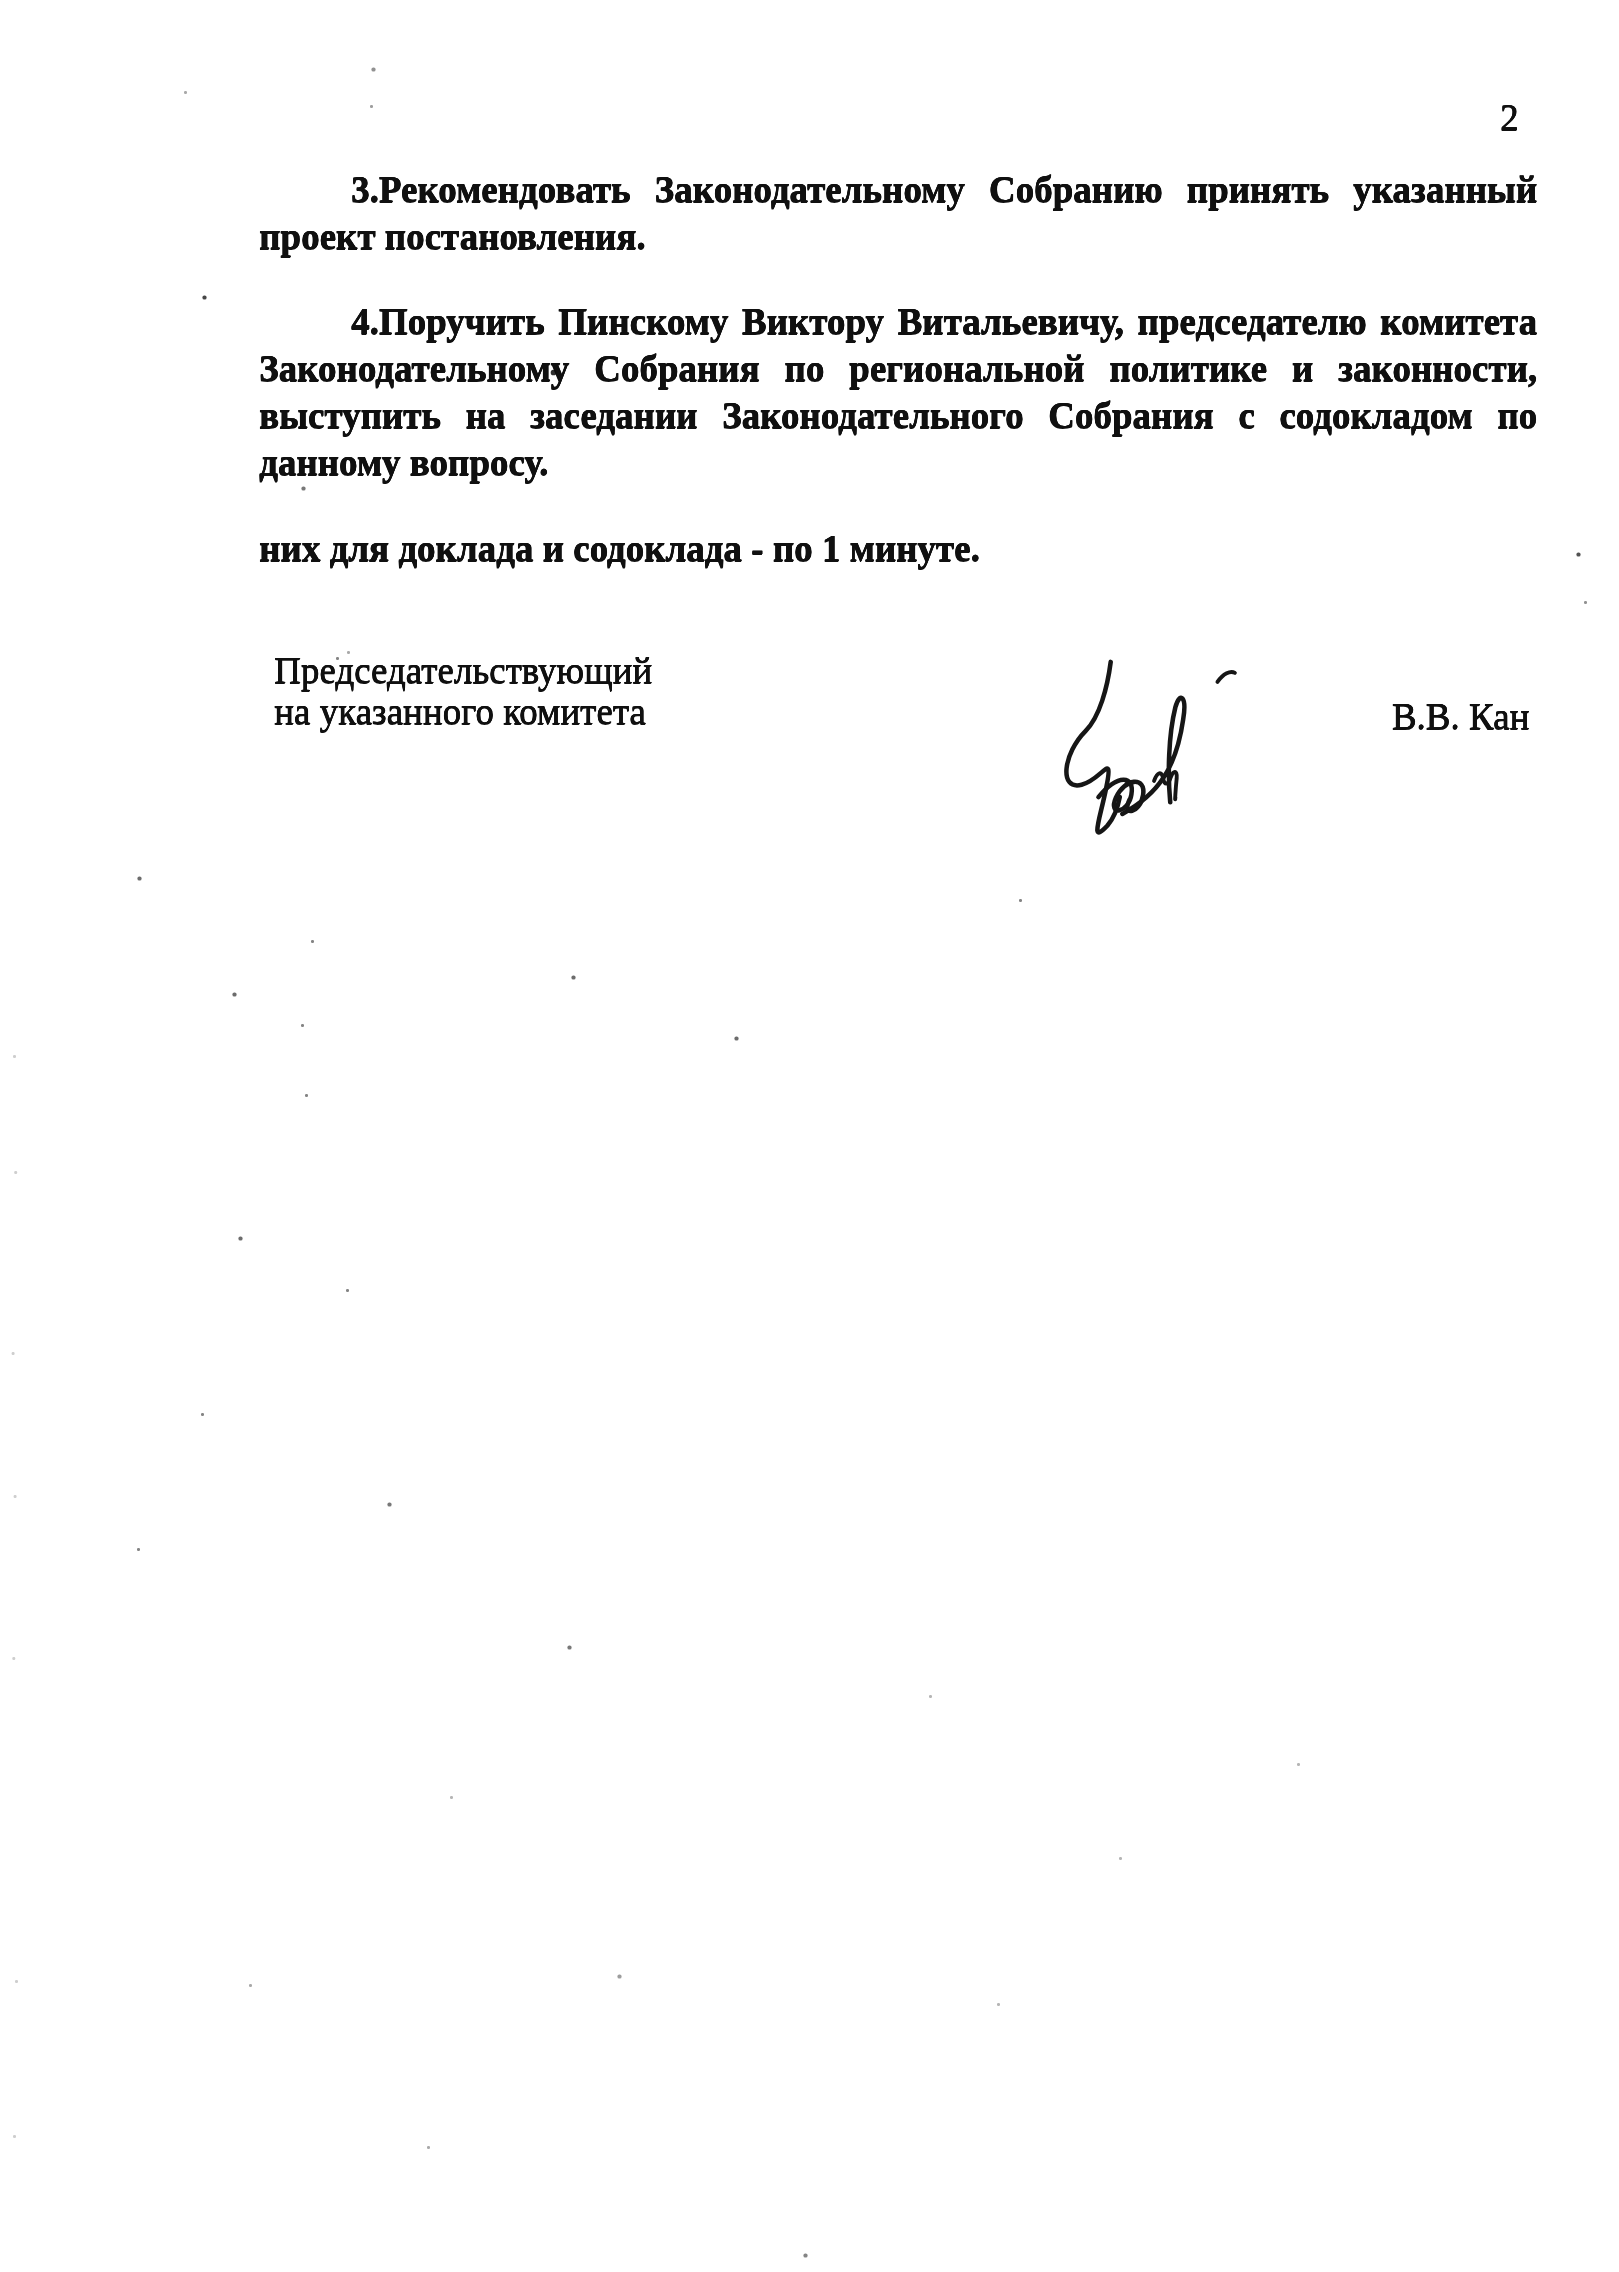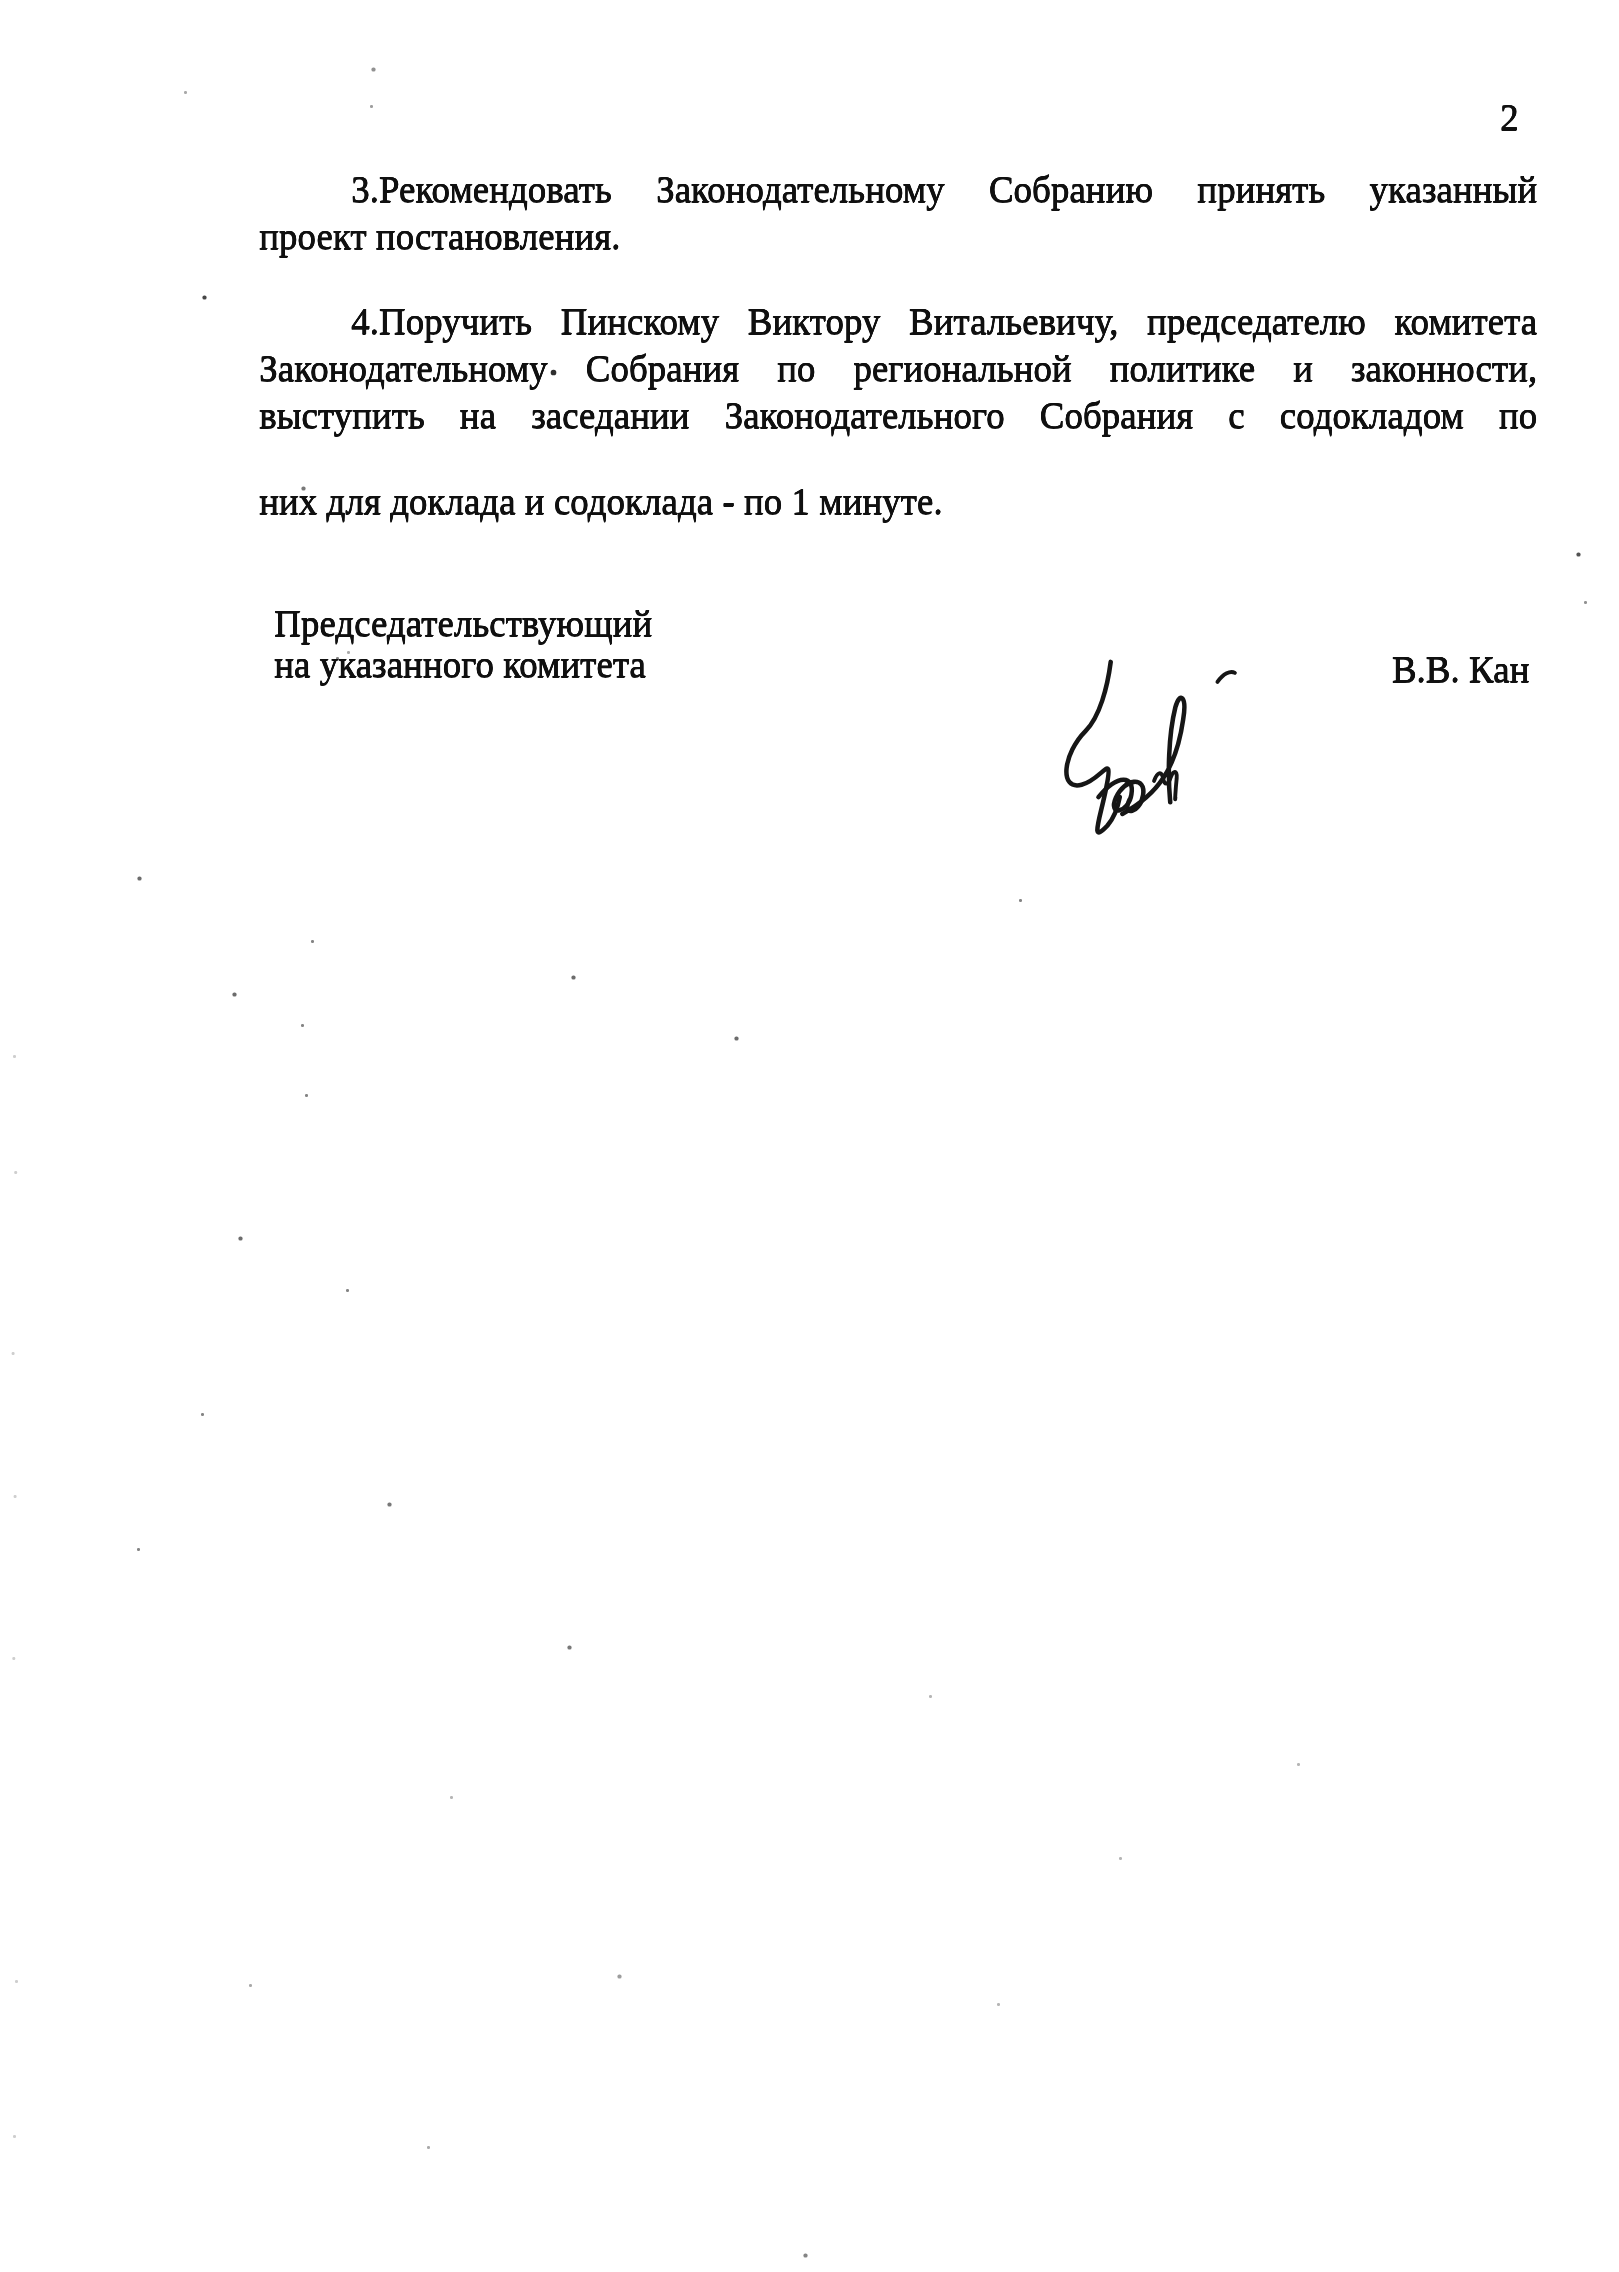--- a/index.html
+++ b/index.html
@@ -29,20 +29,21 @@
     line-height: 47px;
   }
   .content {
     position: absolute;
     left: 259px;
     top: 166px;
     width: 1278px;
   }
   .para {
     margin: 0 0 38px 0;
+    font-weight: bold;
   }
   .para.p4 { margin-bottom: 39px; }
   .para.p5 { margin-bottom: 78px; }
   .line {
     font-size: 37px;
     line-height: 47px;
     white-space: normal;
     text-align: justify;
     text-align-last: justify;
   }
@@ -144,20 +145,21 @@
 
     <div class="para p3">
       <div class="line first ink">3.Рекомендовать Законодательному Собранию принять указанный</div>
       <div class="line last ink">проект постановления.</div>
     </div>
 
     <div class="para p4">
       <div class="line first ink">4.Поручить Пинскому Виктору Витальевичу, председателю комитета</div>
       <div class="line ink">Законодательному Собрания по региональной политике и законности,</div>
       <div class="line ink">выступить на заседании Законодательного Собрания с содокладом по</div>
+      <div class="line last ink">данному вопросу.</div>
     </div>
 
     <div class="para p5">
       <div class="line last ink">них для доклада и содоклада - по 1 минуте.</div>
     </div>
 
     <div class="sig-block">
       <div class="sig-line ink">Председательствующий</div>
       <div class="sig-line ink">на указанного комитета</div>
       <div class="sig-name ink">В.В. Кан</div>

